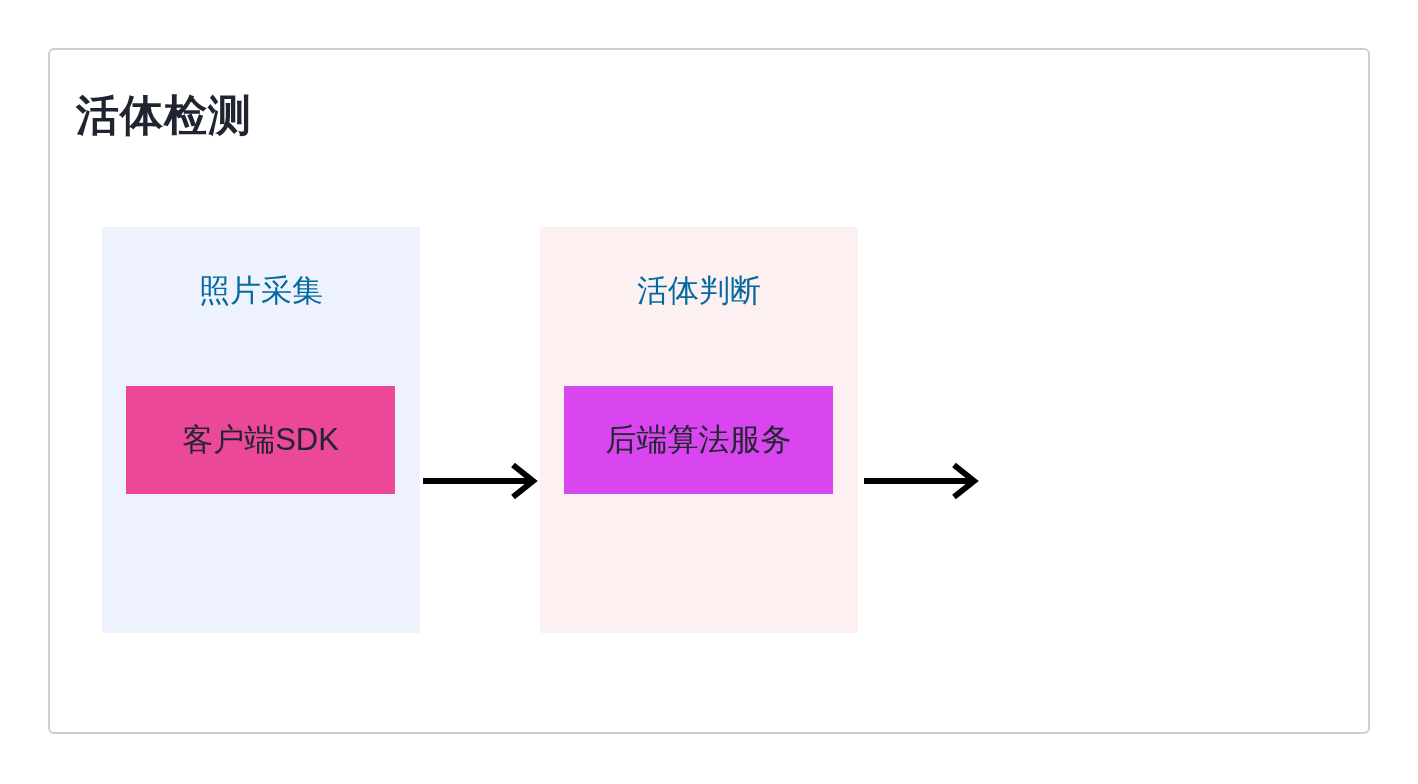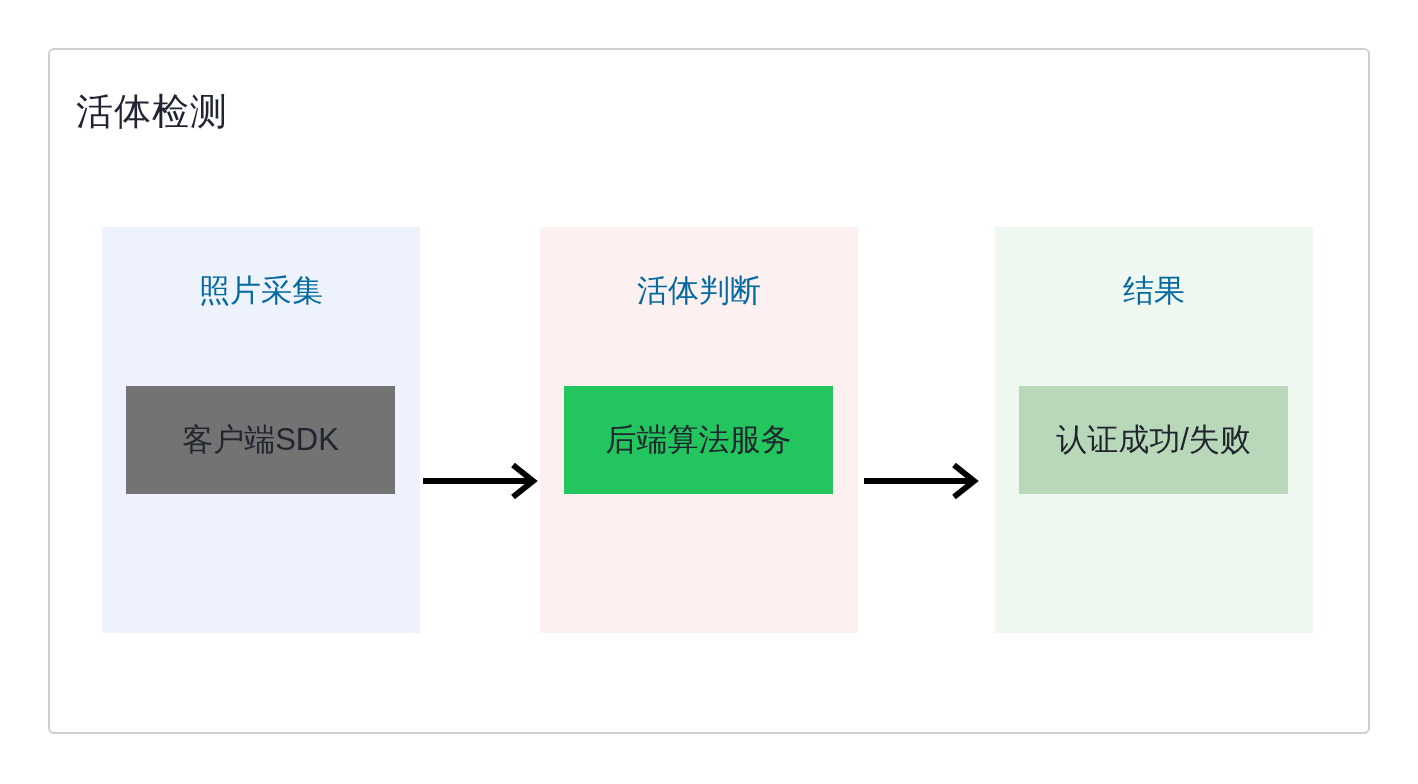--- a/index.html
+++ b/index.html
@@ -32,22 +32,22 @@
     border: 2px solid #cfcfcf;
     border-radius: 6px;
     background: #ffffff;
   }
 
   
   .card-title {
     position: absolute;
     left: 26px;
     top: 42px;
-    font-size: 37px;
-    font-weight: 400;
+    font-size: 43px;
+    font-weight: 700;
     letter-spacing: 1px;
     color: #1f2430;
     line-height: 1.1;
     white-space: nowrap;
   }
 
   
   .flow {
     position: absolute;
     left: 0;
@@ -83,22 +83,22 @@
   .stage-box {
     position: absolute;
     top: 159px;
     left: 24px;
     width: 269px;
     height: 108px;
     display: flex;
     align-items: center;
     justify-content: center;
   }
-  .stage-1 .stage-box { background: #737373; }
-  .stage-2 .stage-box { background: #22c55e; }
+  .stage-1 .stage-box { background: #ec4899; }
+  .stage-2 .stage-box { background: #d946ef; }
   .stage-3 .stage-box { background: #b9d7b9; }
 
   .stage-box-label {
     font-size: 31px;
     font-weight: 400;
     color: #20252e;
     line-height: 1.2;
     white-space: nowrap;
   }
 
@@ -144,22 +144,16 @@
         </div>
       </div>
 
       <div class="arrow arrow-2">
         <svg width="120" height="44" viewBox="0 0 120 44" xmlns="http://www.w3.org/2000/svg">
           <line x1="2" y1="22" x2="108" y2="22" stroke="#000000" stroke-width="6" stroke-linecap="butt"></line>
           <polyline points="92,6 112,22 92,38" fill="none" stroke="#000000" stroke-width="6" stroke-linecap="butt" stroke-linejoin="miter"></polyline>
         </svg>
       </div>
 
-      <div class="stage stage-3">
-        <div class="stage-header">结果</div>
-        <div class="stage-box">
-          <span class="stage-box-label">认证成功/失败</span>
-        </div>
-      </div>
 
     </div>
   </div>
 </div>
 
 </body></html>

